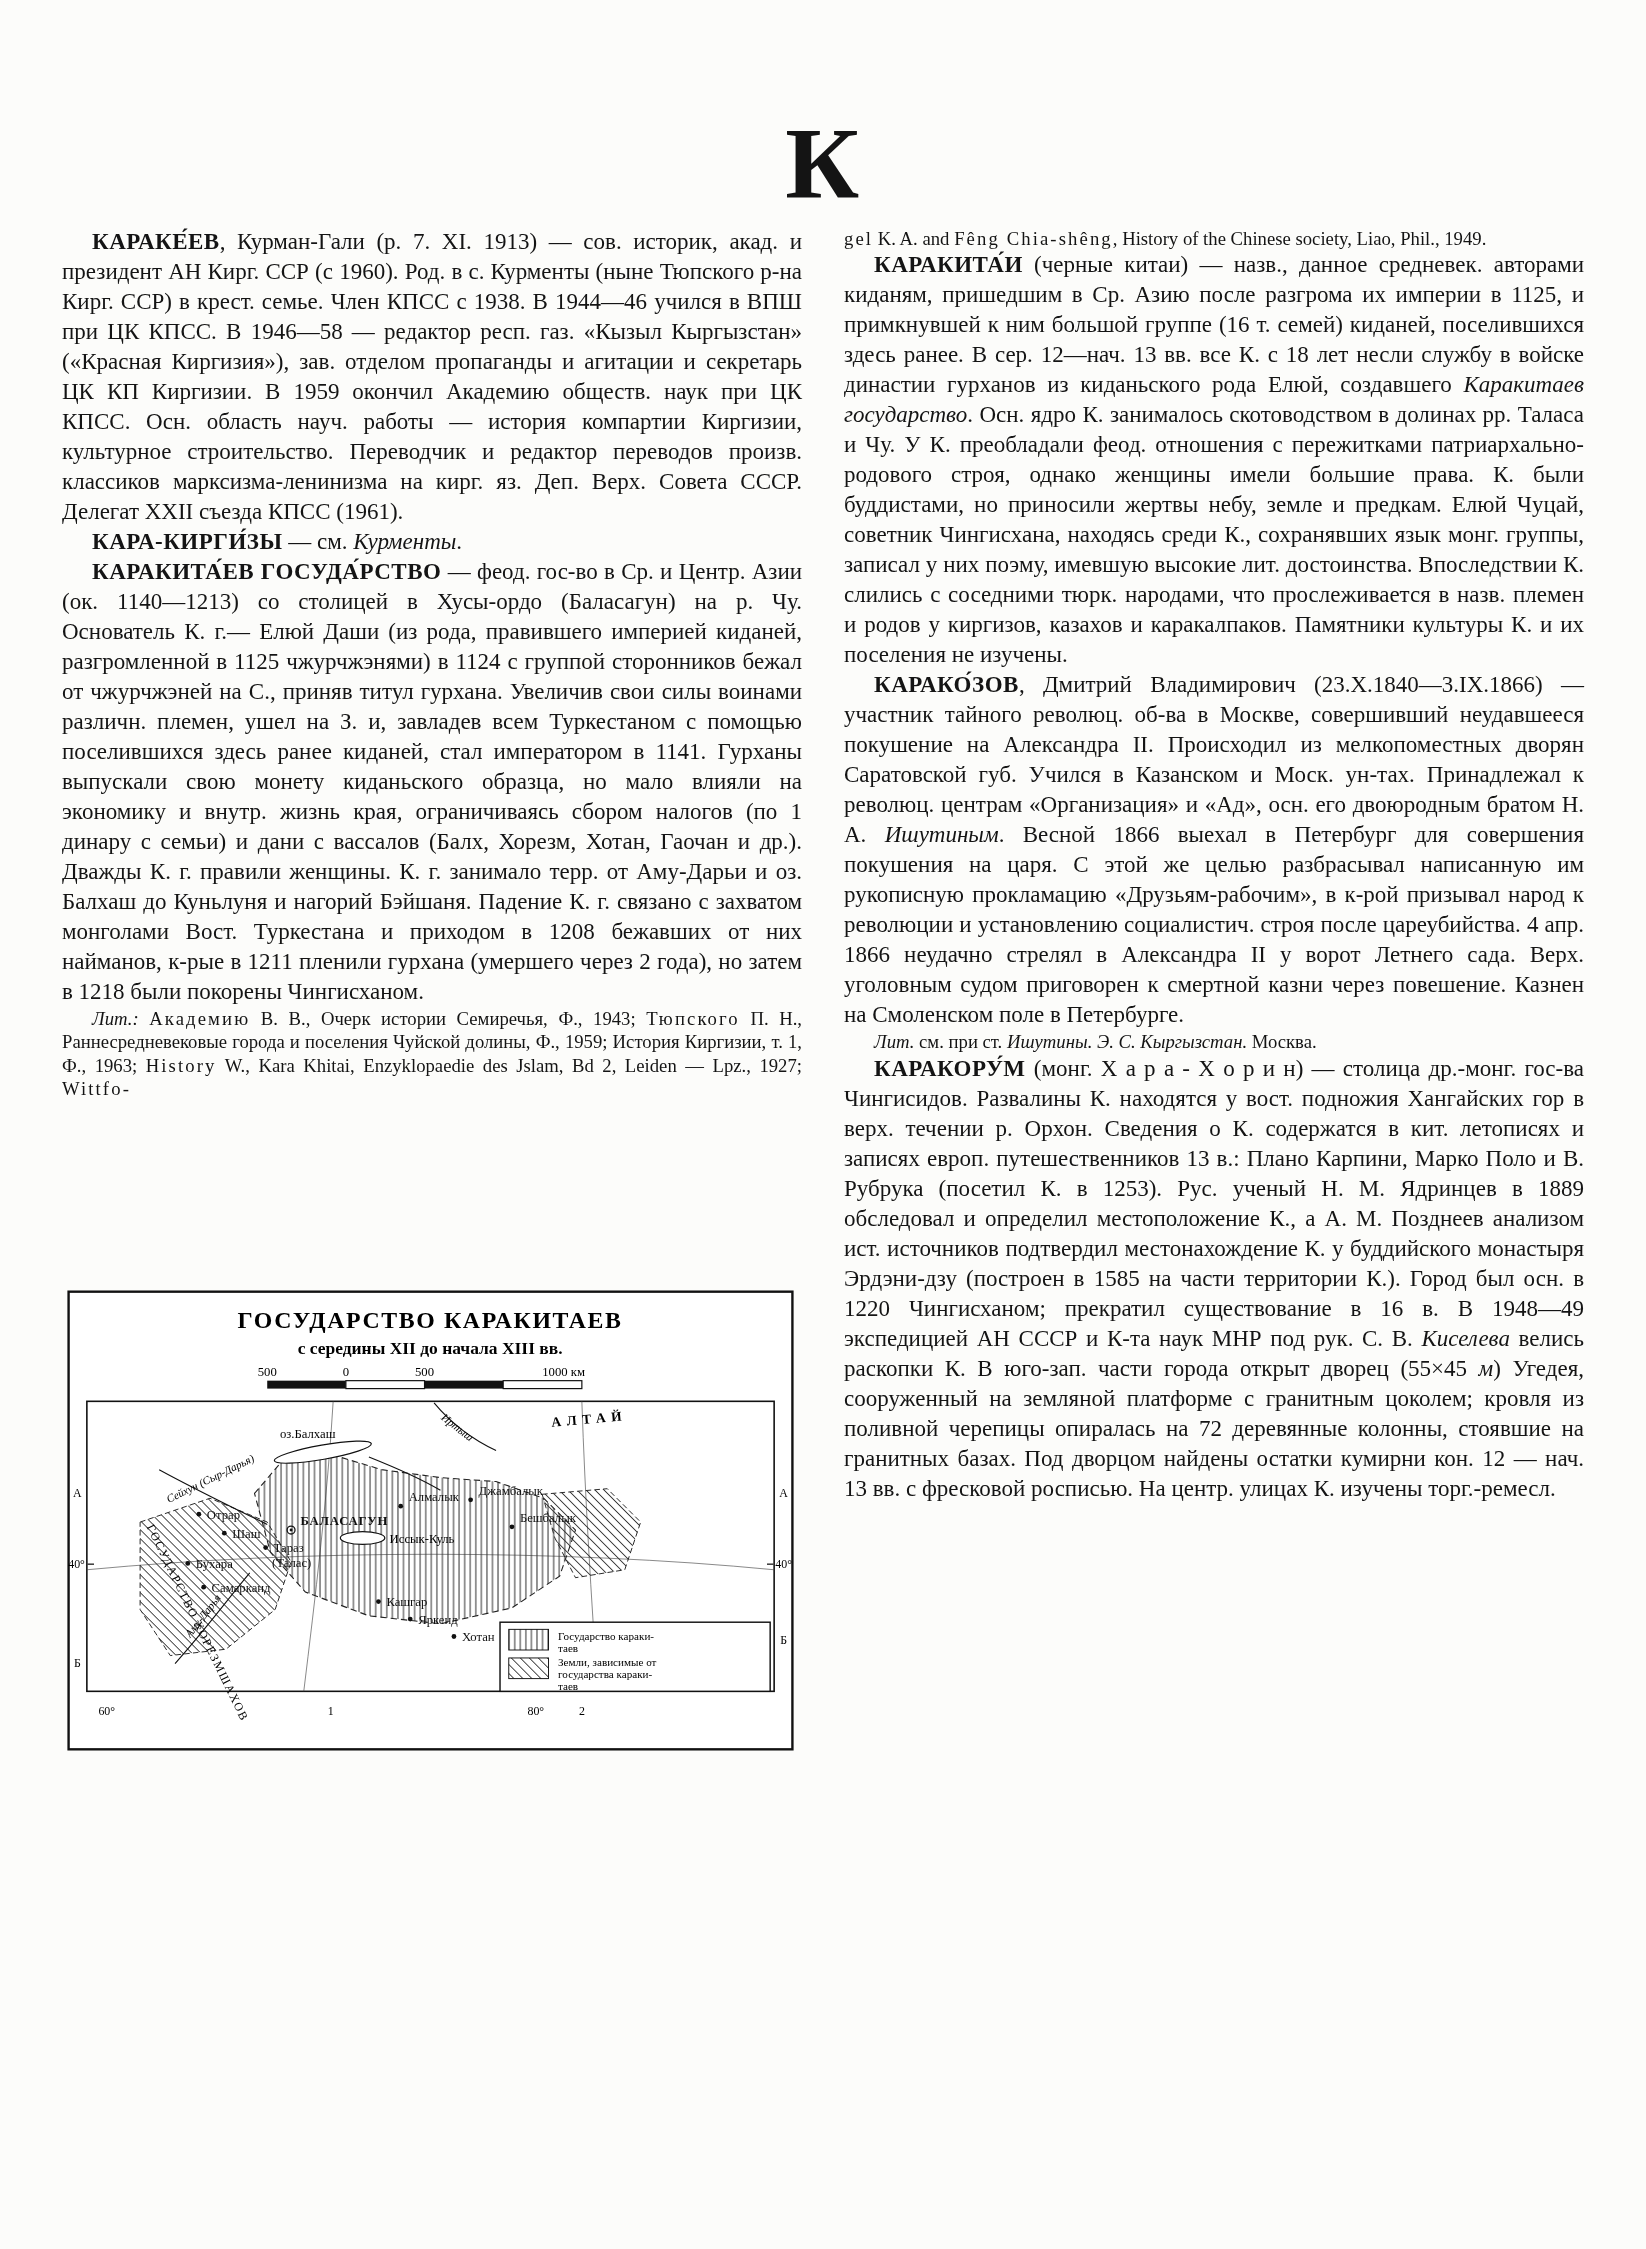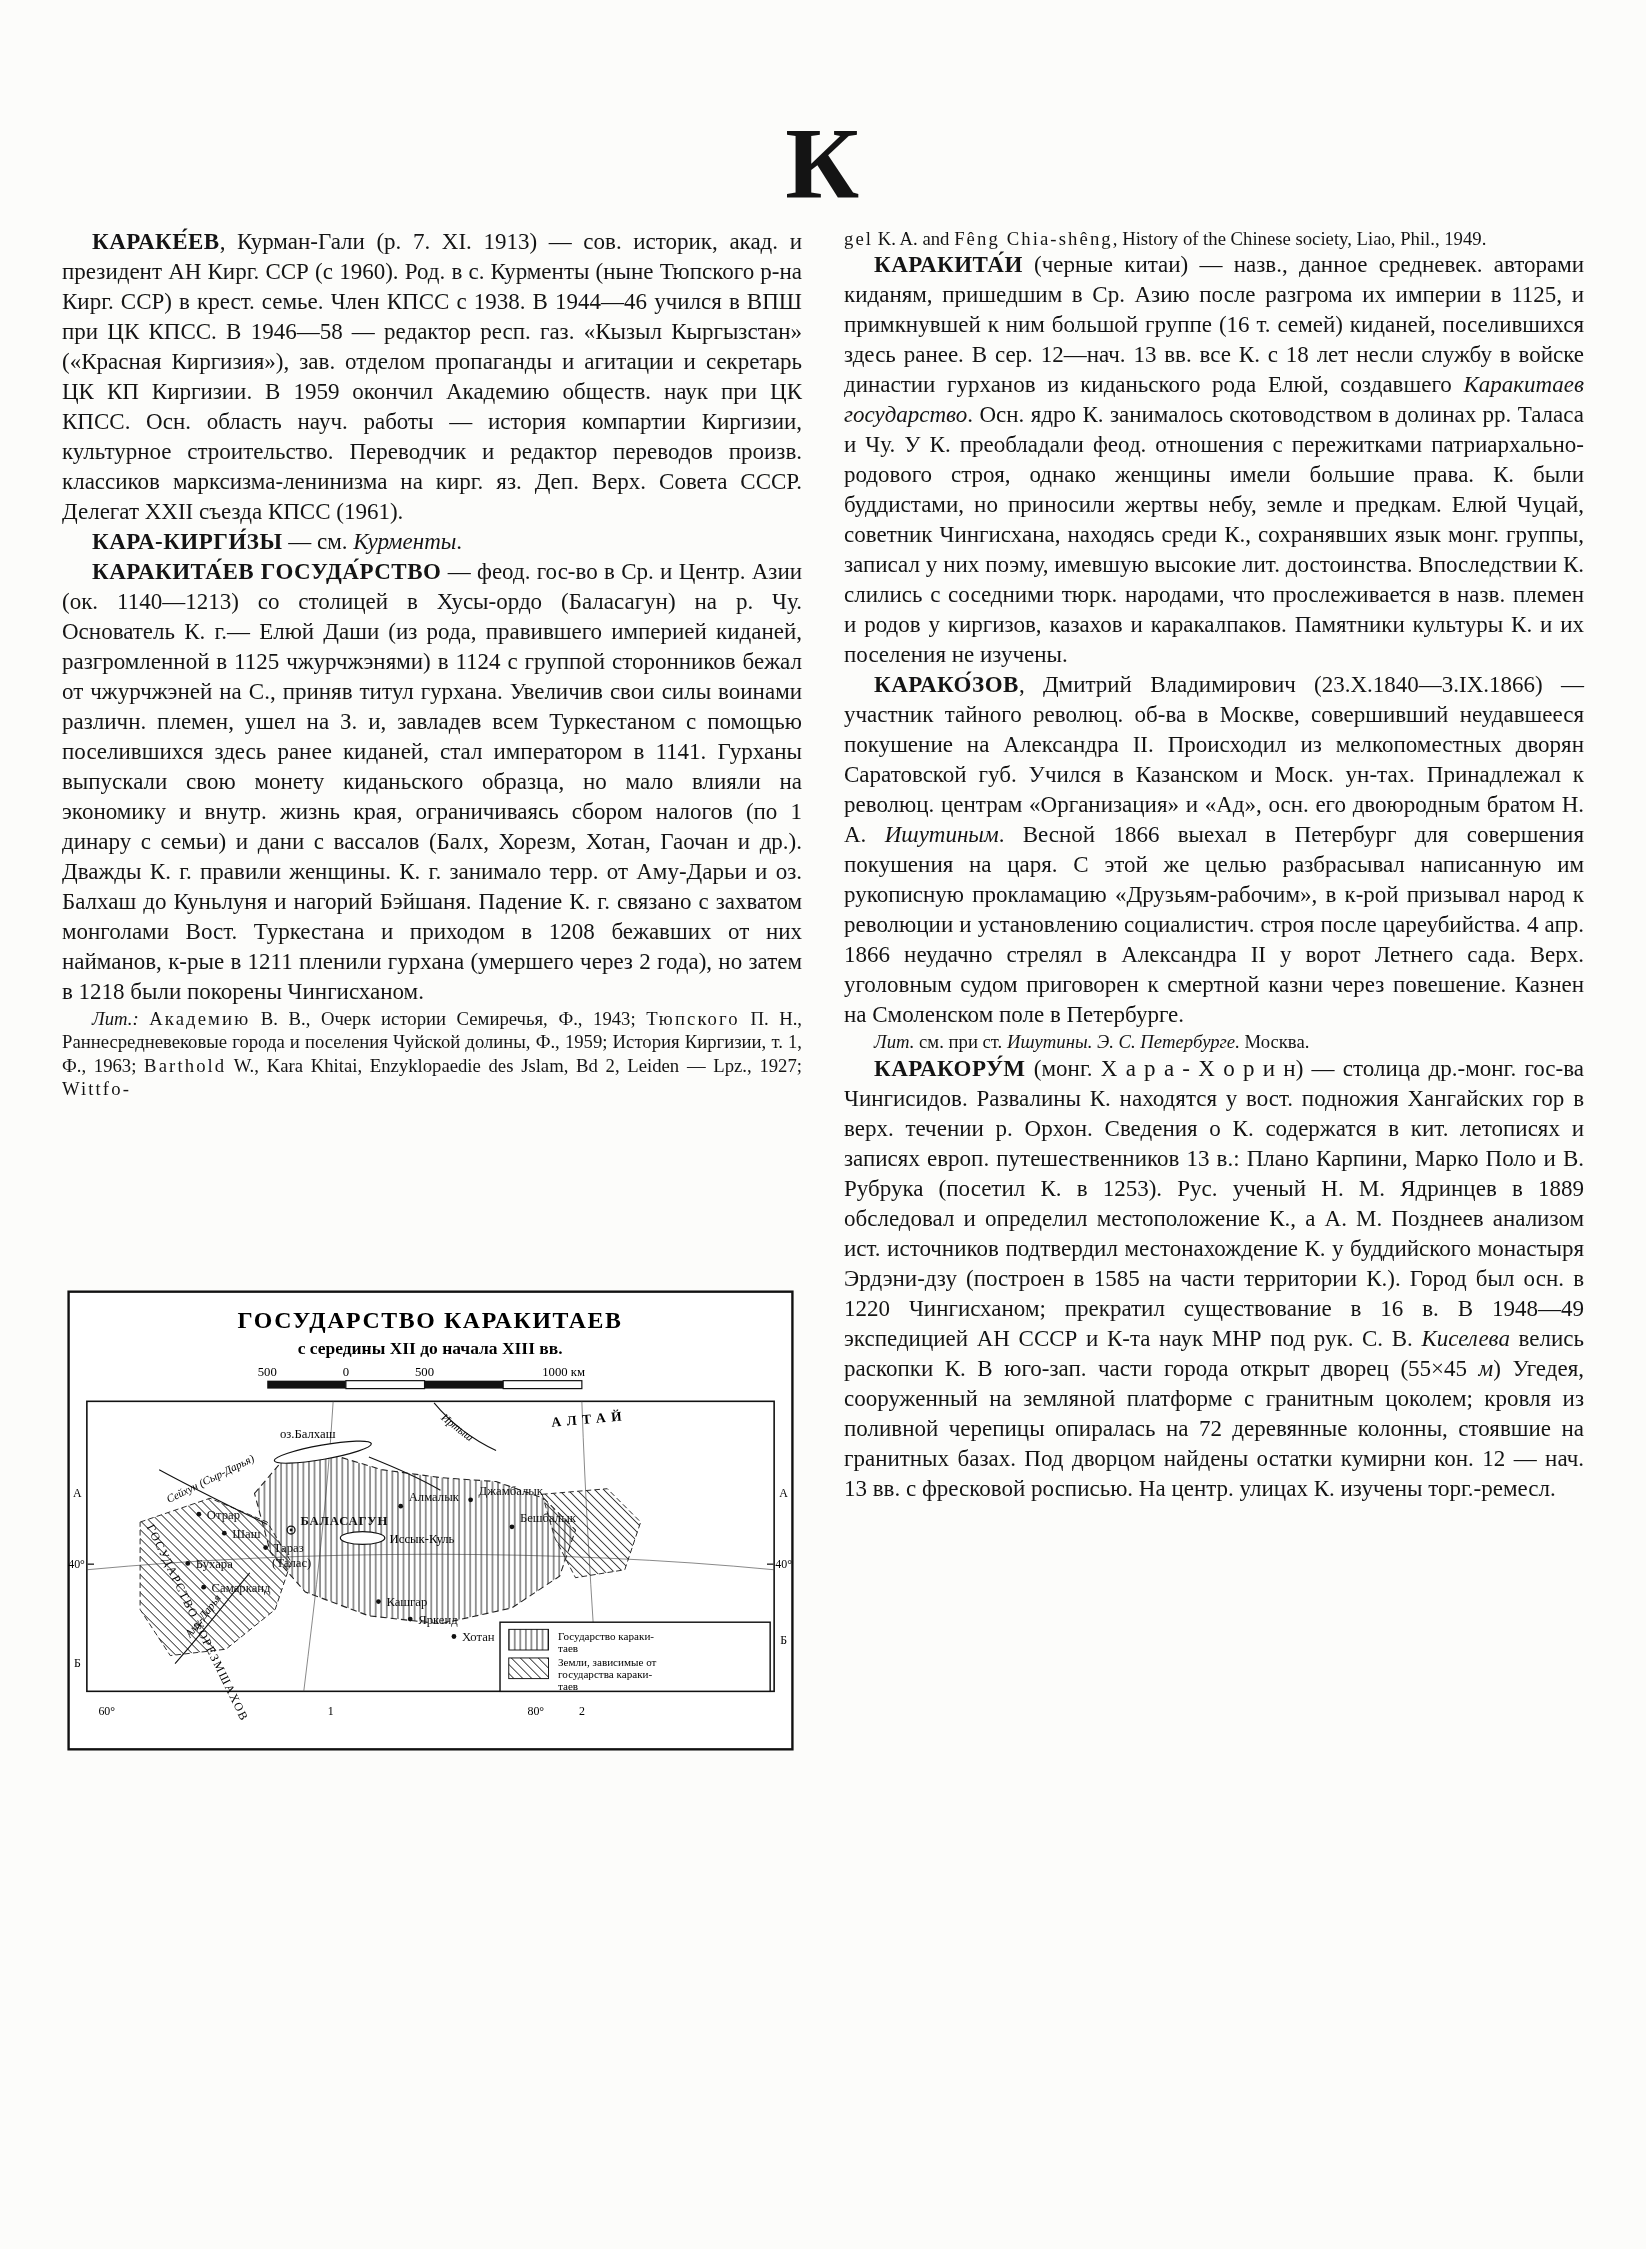--- a/index.html
+++ b/index.html
@@ -42,21 +42,21 @@
 
   <div class="drop-k">К</div>
 
   <div class="col col-left">
     <p class="article"><b class="term">КАРАКЕ́ЕВ</b><span>, Курман-Гали (р. 7. XI. 1913) — сов. историк, акад. и президент АН Кирг. ССР (с 1960). Род. в с. Курменты (ныне Тюпского р-на Кирг. ССР) в крест. семье. Член КПСС с 1938. В 1944—46 учился в ВПШ при ЦК КПСС. В 1946—58 — редактор респ. газ. «Кызыл Кыргызстан» («Красная Киргизия»), зав. отделом пропаганды и агитации и секретарь ЦК КП Киргизии. В 1959 окончил Академию обществ. наук при ЦК КПСС. Осн. область науч. работы — история компартии Киргизии, культурное строительство. Переводчик и редактор переводов произв. классиков марксизма-ленинизма на кирг. яз. Деп. Верх. Совета СССР. Делегат XXII съезда КПСС (1961).</span></p>
 
     <p class="article"><b class="term">КАРА-КИРГИ́ЗЫ</b><span> — см. <i>Курменты</i>.</span></p>
 
     <p class="article"><b class="term">КАРАКИТА́ЕВ ГОСУДА́РСТВО</b><span> — феод. гос-во в Ср. и Центр. Азии (ок. 1140—1213) со столицей в Хусы-ордо (Баласагун) на р. Чу. Основатель К. г.— Елюй Даши (из рода, правившего империей киданей, разгромленной в 1125 чжурчжэнями) в 1124 с группой сторонников бежал от чжурчжэней на С., приняв титул гурхана. Увеличив свои силы воинами различн. племен, ушел на З. и, завладев всем Туркестаном с помощью поселившихся здесь ранее киданей, стал императором в 1141. Гурханы выпускали свою монету киданьского образца, но мало влияли на экономику и внутр. жизнь края, ограничиваясь сбором налогов (по 1 динару с семьи) и дани с вассалов (Балх, Хорезм, Хотан, Гаочан и др.). Дважды К. г. правили женщины. К. г. занимало терр. от Аму-Дарьи и оз. Балхаш до Куньлуня и нагорий Бэйшаня. Падение К. г. связано с захватом монголами Вост. Туркестана и приходом в 1208 бежавших от них найманов, к-рые в 1211 пленили гурхана (умершего через 2 года), но затем в 1218 были покорены Чингисханом.</span></p>
 
-    <p class="lit"><i>Лит.:</i> <span class="sp">Академию</span> В. В., Очерк истории Семиречья, Ф., 1943; <span class="sp">Тюпского</span> П. Н., Раннесредневековые города и поселения Чуйской долины, Ф., 1959; История Киргизии, т. 1, Ф., 1963; <span class="sp">Barthold</span> W., Kara Khitai, Enzyklopaedie des Jslam, Bd 2, Leiden — Lpz., 1927; <span class="sp">Wittfo-</span></p>
+    <p class="lit"><i>Лит.:</i> <span class="sp">Академию</span> В. В., Очерк истории Семиречья, Ф., 1943; <span class="sp">Тюпского</span> П. Н., Раннесредневековые города и поселения Чуйской долины, Ф., 1959; История Киргизии, т. 1, Ф., 1963; <span class="sp">History</span> W., Kara Khitai, Enzyklopaedie des Jslam, Bd 2, Leiden — Lpz., 1927; <span class="sp">Wittfo-</span></p>
 
     <svg class="map" width="727" height="461" viewBox="0 0 915 580" xmlns="http://www.w3.org/2000/svg" style="font-size:29px">
       <defs>
         <pattern id="vh" width="7" height="7" patternUnits="userSpaceOnUse">
           <line x1="3.5" y1="0" x2="3.5" y2="7" stroke="#333" stroke-width="1.3"></line>
         </pattern>
         <pattern id="dh" width="8" height="8" patternUnits="userSpaceOnUse" patternTransform="rotate(45)">
           <line x1="0" y1="4" x2="8" y2="4" stroke="#333" stroke-width="1.1"></line>
         </pattern>
       </defs>
@@ -173,19 +173,19 @@
     </svg>
   </div>
 
   <div class="col col-right">
     <p class="lit cont"><span class="sp">gel</span> K. A. and <span class="sp">Fêng Chia-shêng</span>, History of the Chinese society, Liao, Phil., 1949.</p>
 
     <p class="article"><b class="term">КАРАКИТА́И</b><span> (черные китаи) — назв., данное средневек. авторами киданям, пришедшим в Ср. Азию после разгрома их империи в 1125, и примкнувшей к ним большой группе (16 т. семей) киданей, поселившихся здесь ранее. В сер. 12—нач. 13 вв. все К. с 18 лет несли службу в войске династии гурханов из киданьского рода Елюй, создавшего <i>Каракитаев государство</i>. Осн. ядро К. занималось скотоводством в долинах рр. Таласа и Чу. У К. преобладали феод. отношения с пережитками патриархально-родового строя, однако женщины имели большие права. К. были буддистами, но приносили жертвы небу, земле и предкам. Елюй Чуцай, советник Чингисхана, находясь среди К., сохранявших язык монг. группы, записал у них поэму, имевшую высокие лит. достоинства. Впоследствии К. слились с соседними тюрк. народами, что прослеживается в назв. племен и родов у киргизов, казахов и каракалпаков. Памятники культуры К. и их поселения не изучены.</span></p>
 
     <p class="article"><b class="term">КАРАКО́ЗОВ</b><span>, Дмитрий Владимирович (23.X.1840—3.IX.1866) — участник тайного революц. об-ва в Москве, совершивший неудавшееся покушение на Александра II. Происходил из мелкопоместных дворян Саратовской губ. Учился в Казанском и Моск. ун-тах. Принадлежал к революц. центрам «Организация» и «Ад», осн. его двоюродным братом Н. А. <i>Ишутиным</i>. Весной 1866 выехал в Петербург для совершения покушения на царя. С этой же целью разбрасывал написанную им рукописную прокламацию «Друзьям-рабочим», в к-рой призывал народ к революции и установлению социалистич. строя после цареубийства. 4 апр. 1866 неудачно стрелял в Александра II у ворот Летнего сада. Верх. уголовным судом приговорен к смертной казни через повешение. Казнен на Смоленском поле в Петербурге.</span></p>
 
-    <p class="lit"><i>Лит.</i> см. при ст. <i>Ишутины. Э. С. Петербурге.</i> Москва.</p>
+    <p class="lit"><i>Лит.</i> см. при ст. <i>Ишутины. Э. С. Кыргызстан.</i> Москва.</p>
 
     <p class="article"><b class="term">КАРАКОРУ́М</b><span> (монг. Х а р а - Х о р и н) — столица др.-монг. гос-ва Чингисидов. Развалины К. находятся у вост. подножия Хангайских гор в верх. течении р. Орхон. Сведения о К. содержатся в кит. летописях и записях европ. путешественников 13 в.: Плано Карпини, Марко Поло и В. Рубрука (посетил К. в 1253). Рус. ученый Н. М. Ядринцев в 1889 обследовал и определил местоположение К., а А. М. Позднеев анализом ист. источников подтвердил местонахождение К. у буддийского монастыря Эрдэни-дзу (построен в 1585 на части территории К.). Город был осн. в 1220 Чингисханом; прекратил существование в 16 в. В 1948—49 экспедицией АН СССР и К-та наук МНР под рук. С. В. <i>Киселева</i> велись раскопки К. В юго-зап. части города открыт дворец (55×45 <i>м</i>) Угедея, сооруженный на земляной платформе с гранитным цоколем; кровля из поливной черепицы опиралась на 72 деревянные колонны, стоявшие на гранитных базах. Под дворцом найдены остатки кумирни кон. 12 — нач. 13 вв. с фресковой росписью. На центр. улицах К. изучены торг.-ремесл.</span></p>
   </div>
 
 </div>
 
 
 </body></html>

